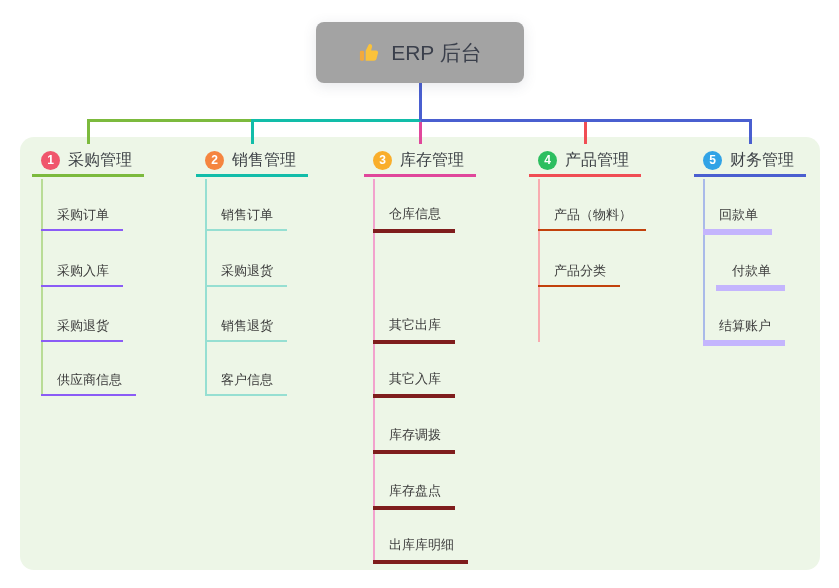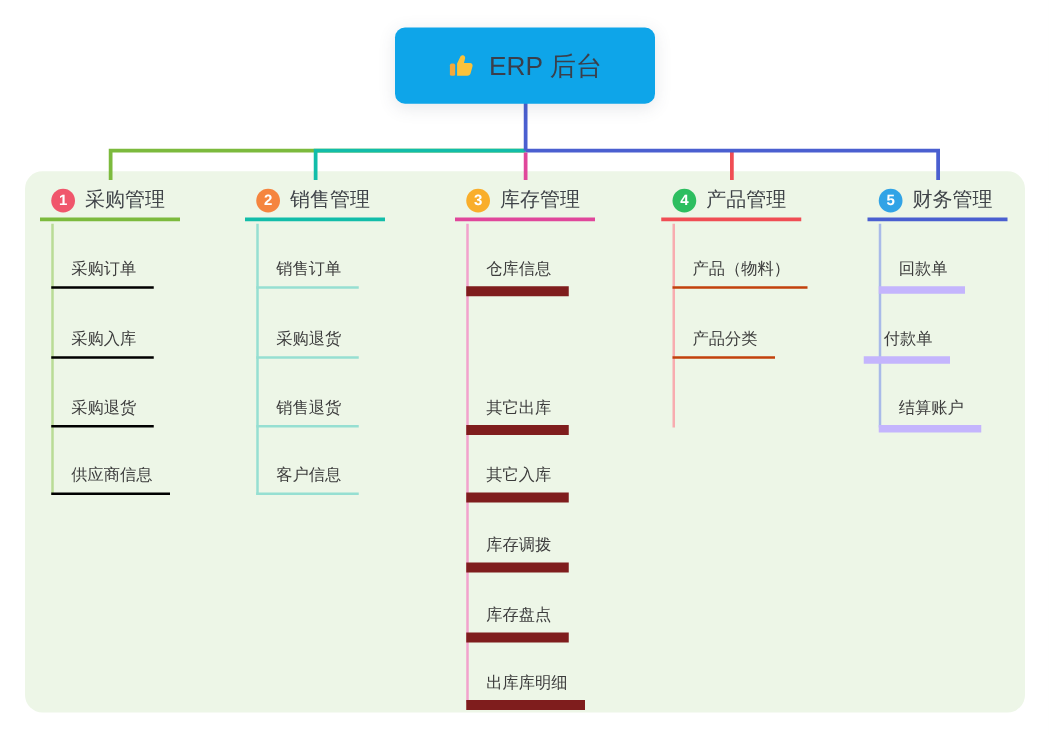--- a/index.html
+++ b/index.html
@@ -35,21 +35,21 @@
     height: 588px;
     pointer-events: none;
   }
   
   .root-card {
     position: absolute;
     left: 316px;
     top: 22px;
     width: 208px;
     height: 61px;
-    background: #0ea5e9;
+    background: #a3a3a3;
     border-radius: 8px;
     box-shadow: 0 3px 14px rgba(60, 70, 90, 0.13);
     display: flex;
     align-items: center;
     justify-content: center;
     gap: 10px;
     font-size: 21px;
     font-weight: 500;
     color: #3A3F4B;
     cursor: pointer;
@@ -116,23 +116,23 @@
     padding: 0 14px 0 16px;
     display: flex;
     align-items: flex-end;
     font-size: 13px;
     line-height: 19px;
     color: #3C3C3C;
     white-space: nowrap;
     cursor: pointer;
   }
   .child span { padding-bottom: 5px; }
-  .ln1 { border-bottom: 2px solid #000000; }
+  .ln1 { border-bottom: 2px solid #8b5cf6; }
   .ln2 { border-bottom: 2px solid #96DFD2; text-align: center; }
-  .ln3 { border-bottom: 8px solid #7f1d1d; }
+  .ln3 { border-bottom: 4px solid #7f1d1d; font-family: Liberation Mono, monospace; }
   .ln4 { border-bottom: 2px solid #c2410c; }
   .ln5 { border-bottom: 6px solid #c4b5fd; text-align: right; }
 </style>
 </head>
 <body>
 
 <div class="canvas">
 
   <div class="panel"></div>
 
@@ -225,20 +225,20 @@
     </div>
 
   <div class="branch-header hd5" style="left:694px">
     <span class="badge bg5">5</span>
     <span>财务管理</span>
   </div>
   <div class="spine sp5" style="left:703px;height:163px"></div>
   <div class="child ln5" style="left:703px;top:203px">
       <span>回款单</span>
     </div>
-  <div class="child ln5" style="left:691px;top:259px">
+  <div class="child ln5" style="left:716px;top:259px">
       <span>付款单</span>
     </div>
   <div class="child ln5" style="left:703px;top:314px">
       <span>结算账户</span>
     </div>
 
 </div>
 
 </body></html>

